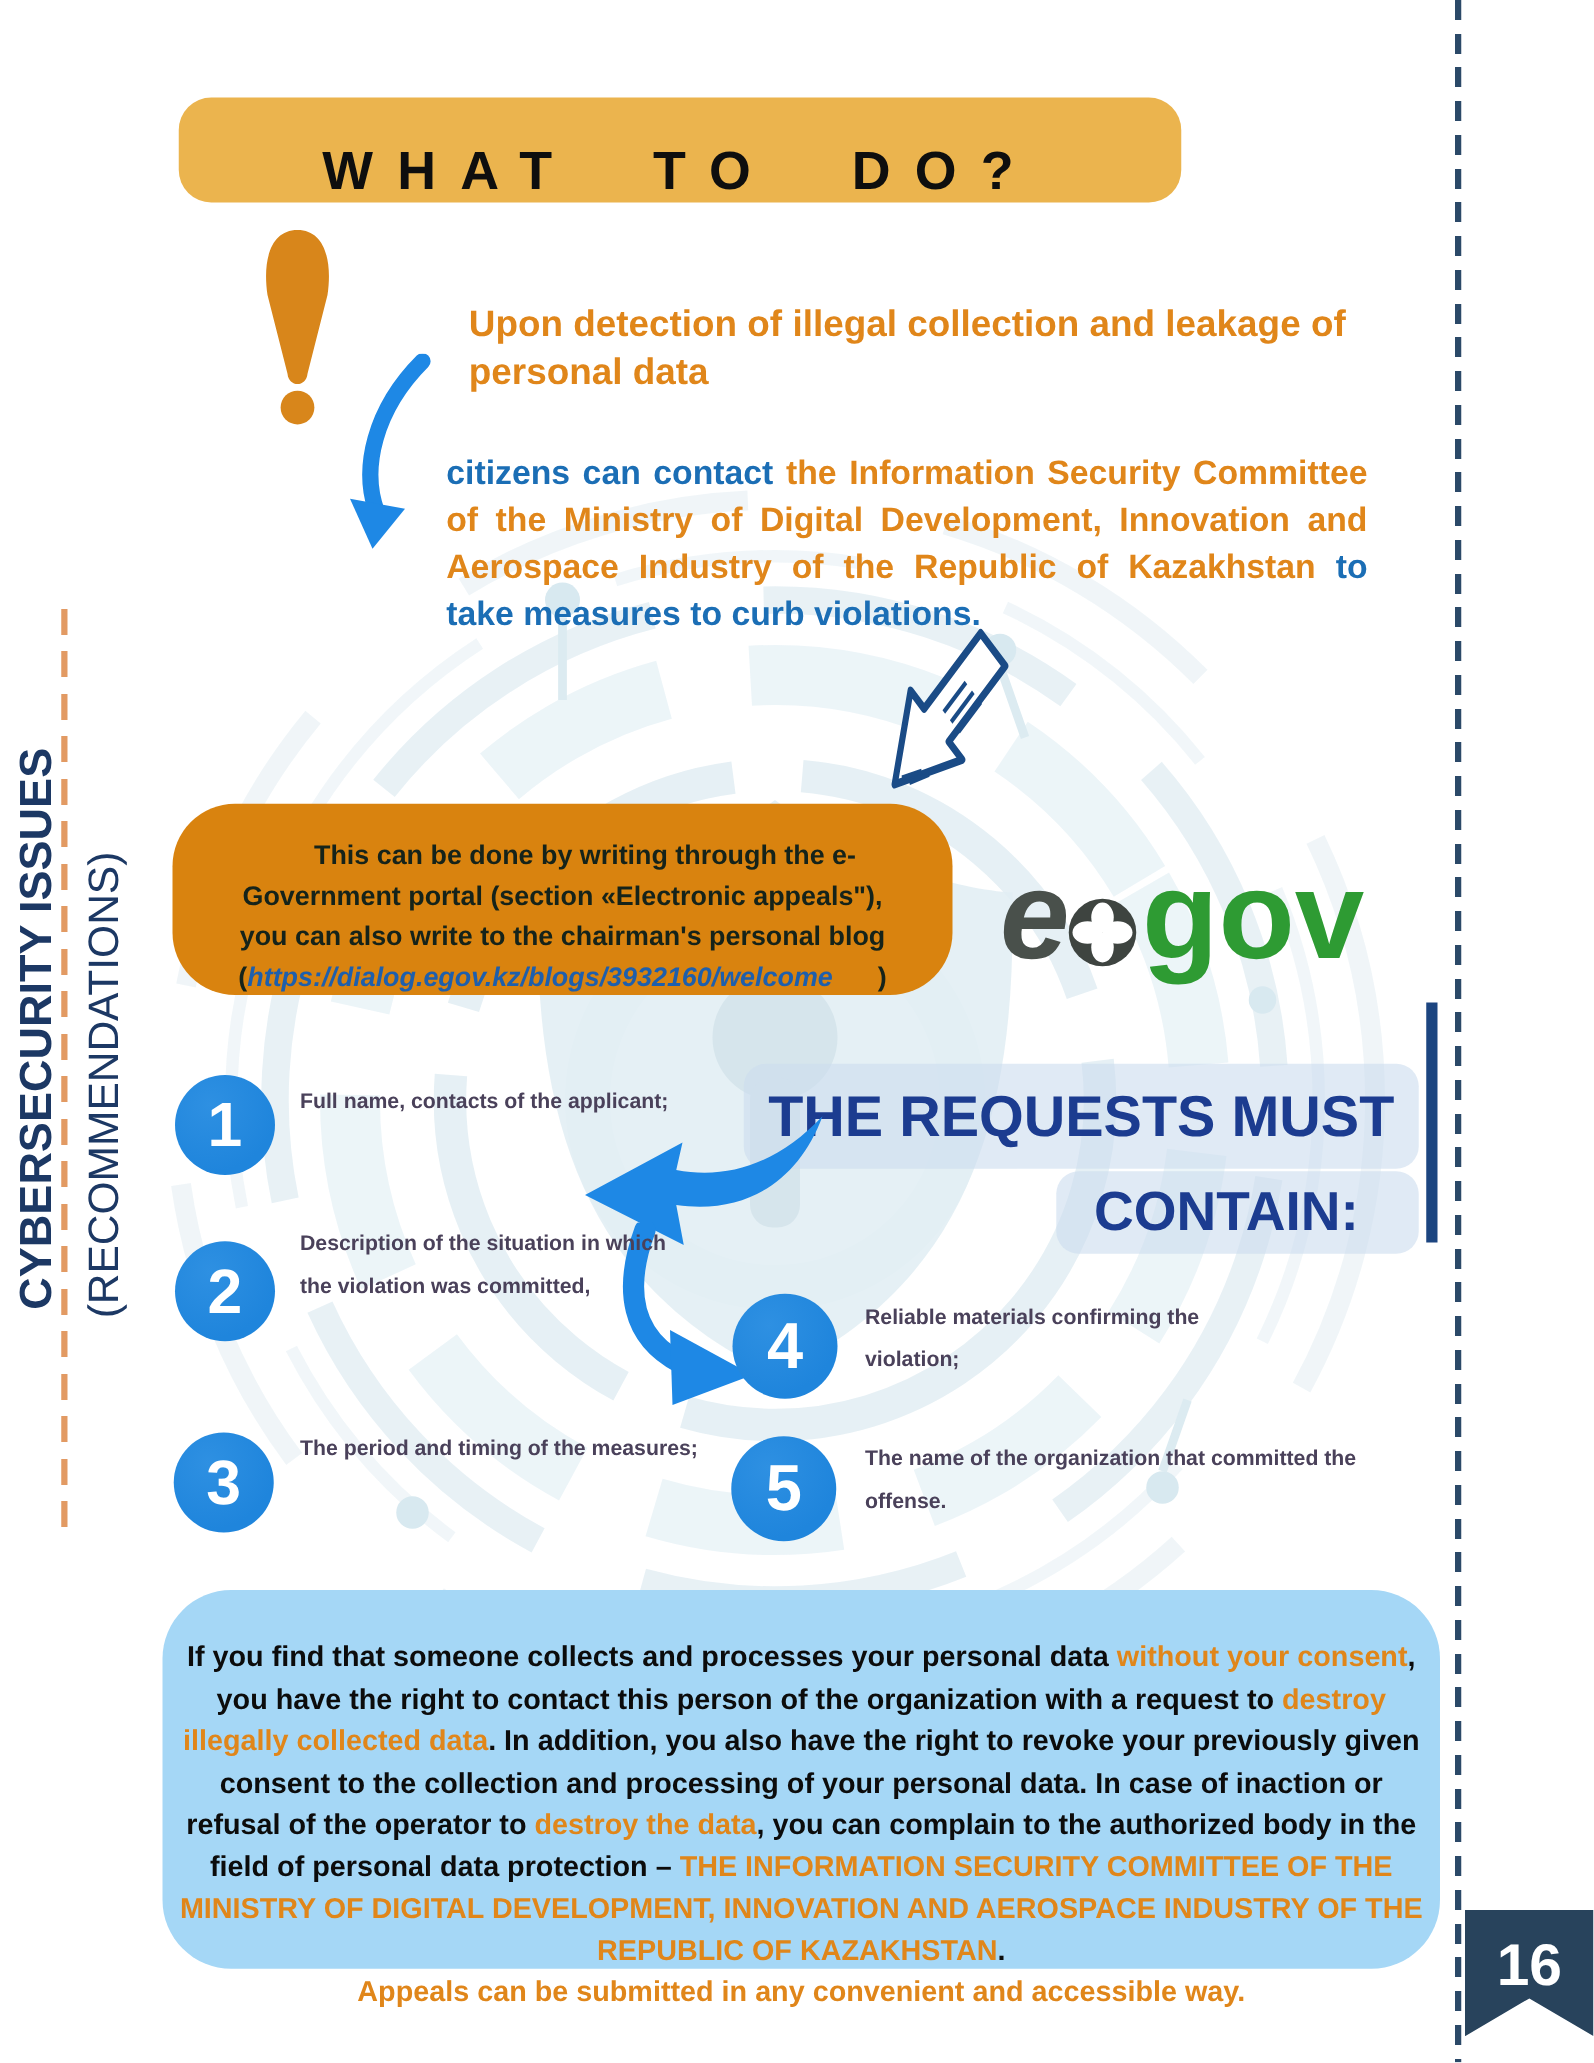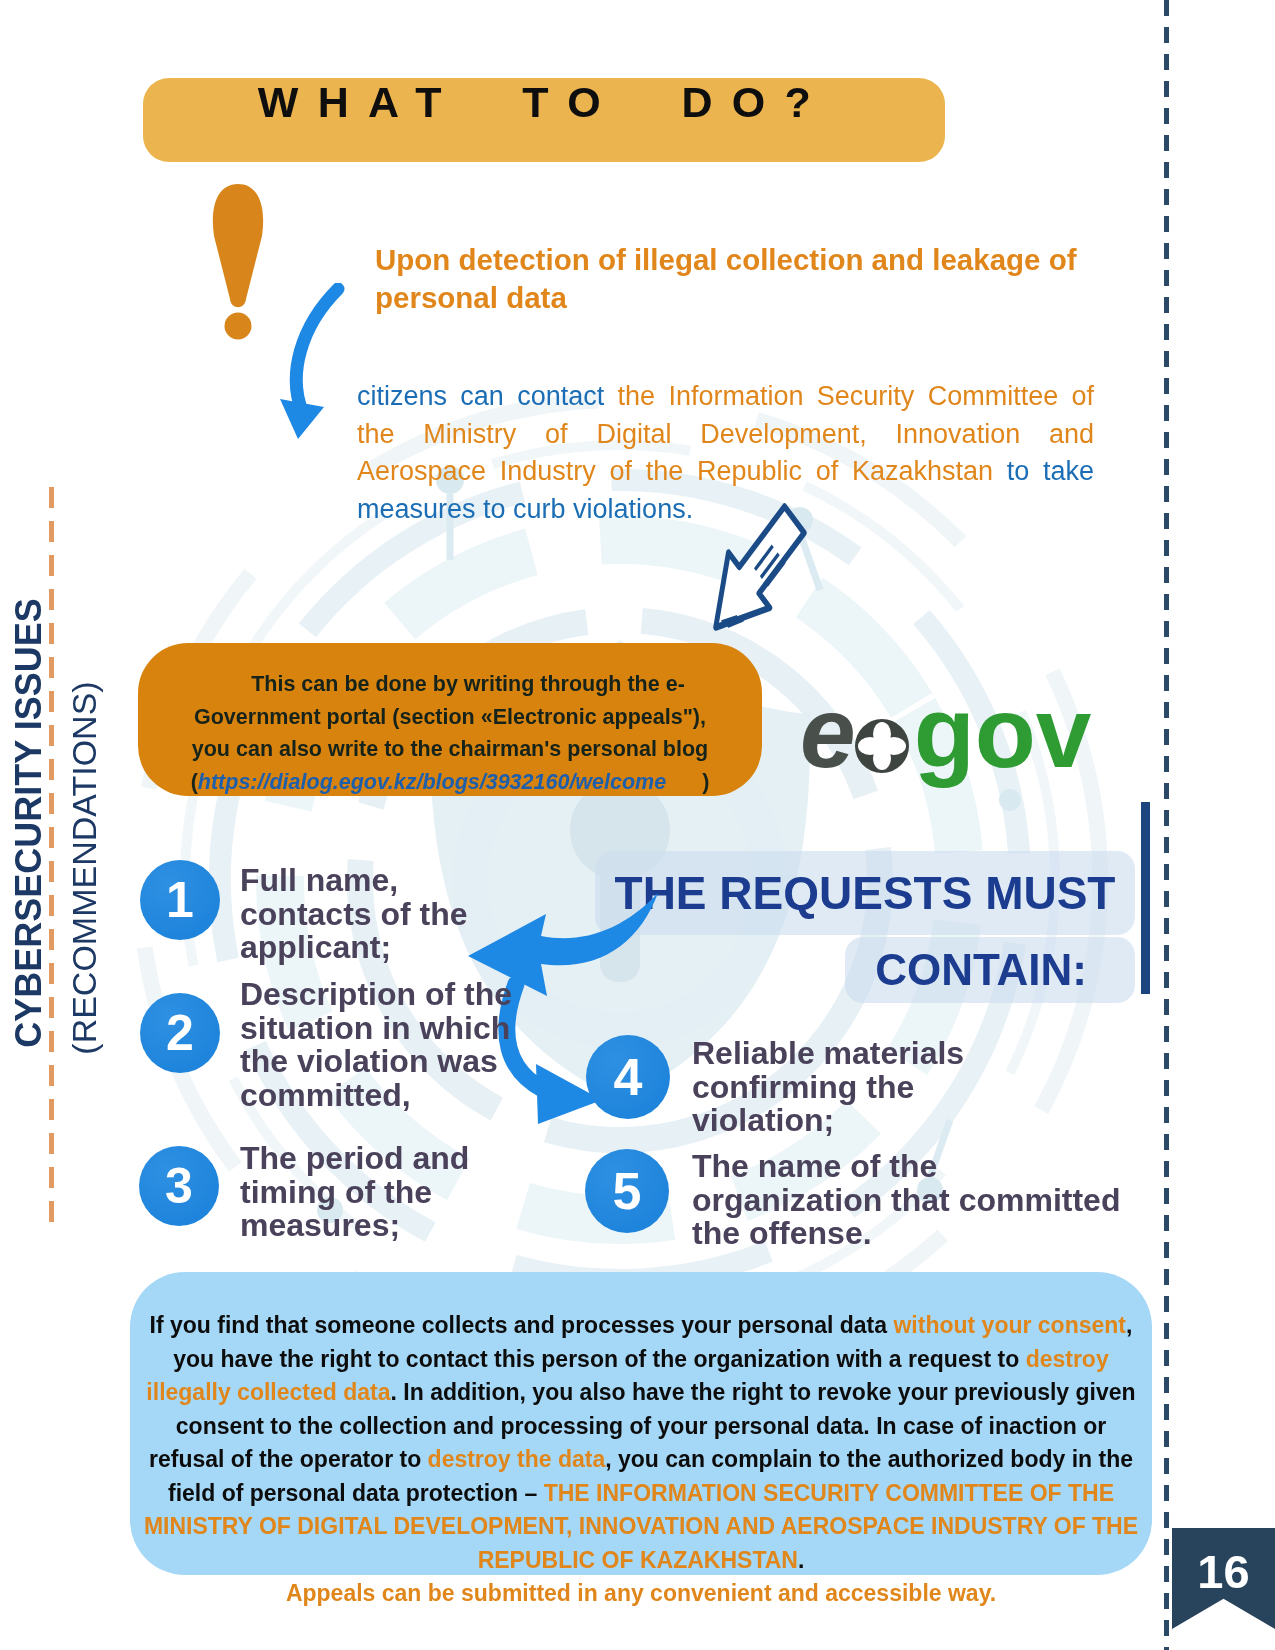--- a/index.html
+++ b/index.html
@@ -18,26 +18,26 @@
 
   
   .vtext{position:absolute;z-index:2;white-space:nowrap;transform:rotate(-90deg);color:var(--sidebar-navy);text-align:center;}
   .vtext.bold{font-weight:bold;font-size:36px;width:560px;height:42px;line-height:42px;left:-251px;top:802px;}
   .vtext.reg{font-weight:normal;font-size:34px;width:545px;height:40px;line-height:40px;left:-189px;top:848px;}
   .left-dash{position:absolute;z-index:2;left:49px;top:487px;width:5px;height:748px;
     background:repeating-linear-gradient(to bottom,var(--dash-orange) 0 21px,transparent 21px 34px);}
 
   
   .banner{left:143px;top:78px;width:802px;height:84px;border-radius:26px;background:var(--banner-bg);
-    display:flex;align-items:flex-start;justify-content:center;}
+    display:flex;align-items:flex-end;justify-content:center;}
   .banner span{font-size:43px;font-weight:bold;color:#0e0e0e;letter-spacing:.45em;word-spacing:.7em;}
 
   
   .intro-heading{left:355px;top:241px;width:725px;font-size:29.5px;font-weight:bold;line-height:38px;color:var(--accent-orange);margin-left:20px;}
-  .intro-para{left:357px;top:378px;width:737px;font-size:27px;font-weight:normal;line-height:37.5px;text-align:justify;}
+  .intro-para{left:357px;top:360px;width:737px;font-size:27px;font-weight:bold;line-height:37.5px;text-align:justify;}
   .seg-blue{color:var(--blue-text);}
   .seg-orange{color:var(--accent-orange);}
   .seg-dark{color:var(--box-text);margin-left:36px;}
   .seg-black{color:var(--footer-text);}
   .seg-link{color:var(--link-blue);font-style:italic;}
 
   
   .egov-box{left:138px;top:643px;width:624px;height:153px;border-radius:50px;background:var(--deep-orange);
     padding:25px 40px 0 40px;text-align:center;font-size:21.5px;font-weight:bold;line-height:32.5px;}
   .egov-logo{left:800px;top:652px;width:330px;height:130px;display:flex;align-items:flex-end;}
@@ -50,21 +50,21 @@
   .pill.l1{left:595px;top:851px;width:540px;height:84px;font-size:46px;line-height:84px;text-align:center;}
   .pill.l2{left:845px;top:937px;width:290px;height:66px;font-size:44px;line-height:66px;text-align:right;padding-right:48px;}
   .vbar{left:1141px;top:802px;width:9px;height:192px;background:var(--bar-navy);}
 
   
   .numcircle{position:absolute;z-index:3;border-radius:50%;
     background:radial-gradient(circle at 35% 30%, #2e90e2, var(--circle-blue) 70%);
     color:#fff;font-weight:bold;display:flex;align-items:center;justify-content:center;}
   .numcircle.small{width:80px;height:80px;font-size:50px;}
   .numcircle.big{width:84px;height:84px;font-size:52px;}
-  .item-text{position:absolute;z-index:3;font-size:32px;font-weight:bold;line-height:33.5px;color:var(--item-text);}
+  .item-text{position:absolute;z-index:3;font-size:17px;font-weight:bold;line-height:33.5px;color:var(--item-text);}
 
   
   .footer-box{left:130px;top:1272px;width:1022px;height:303px;border-radius:55px;background:var(--footer-bg);
     padding:37px 12px 0 12px;text-align:center;font-size:23px;font-weight:bold;line-height:33.5px;color:var(--footer-text);}
 </style>
 </head>
 <body>
 
 <div id="canvas">
 

